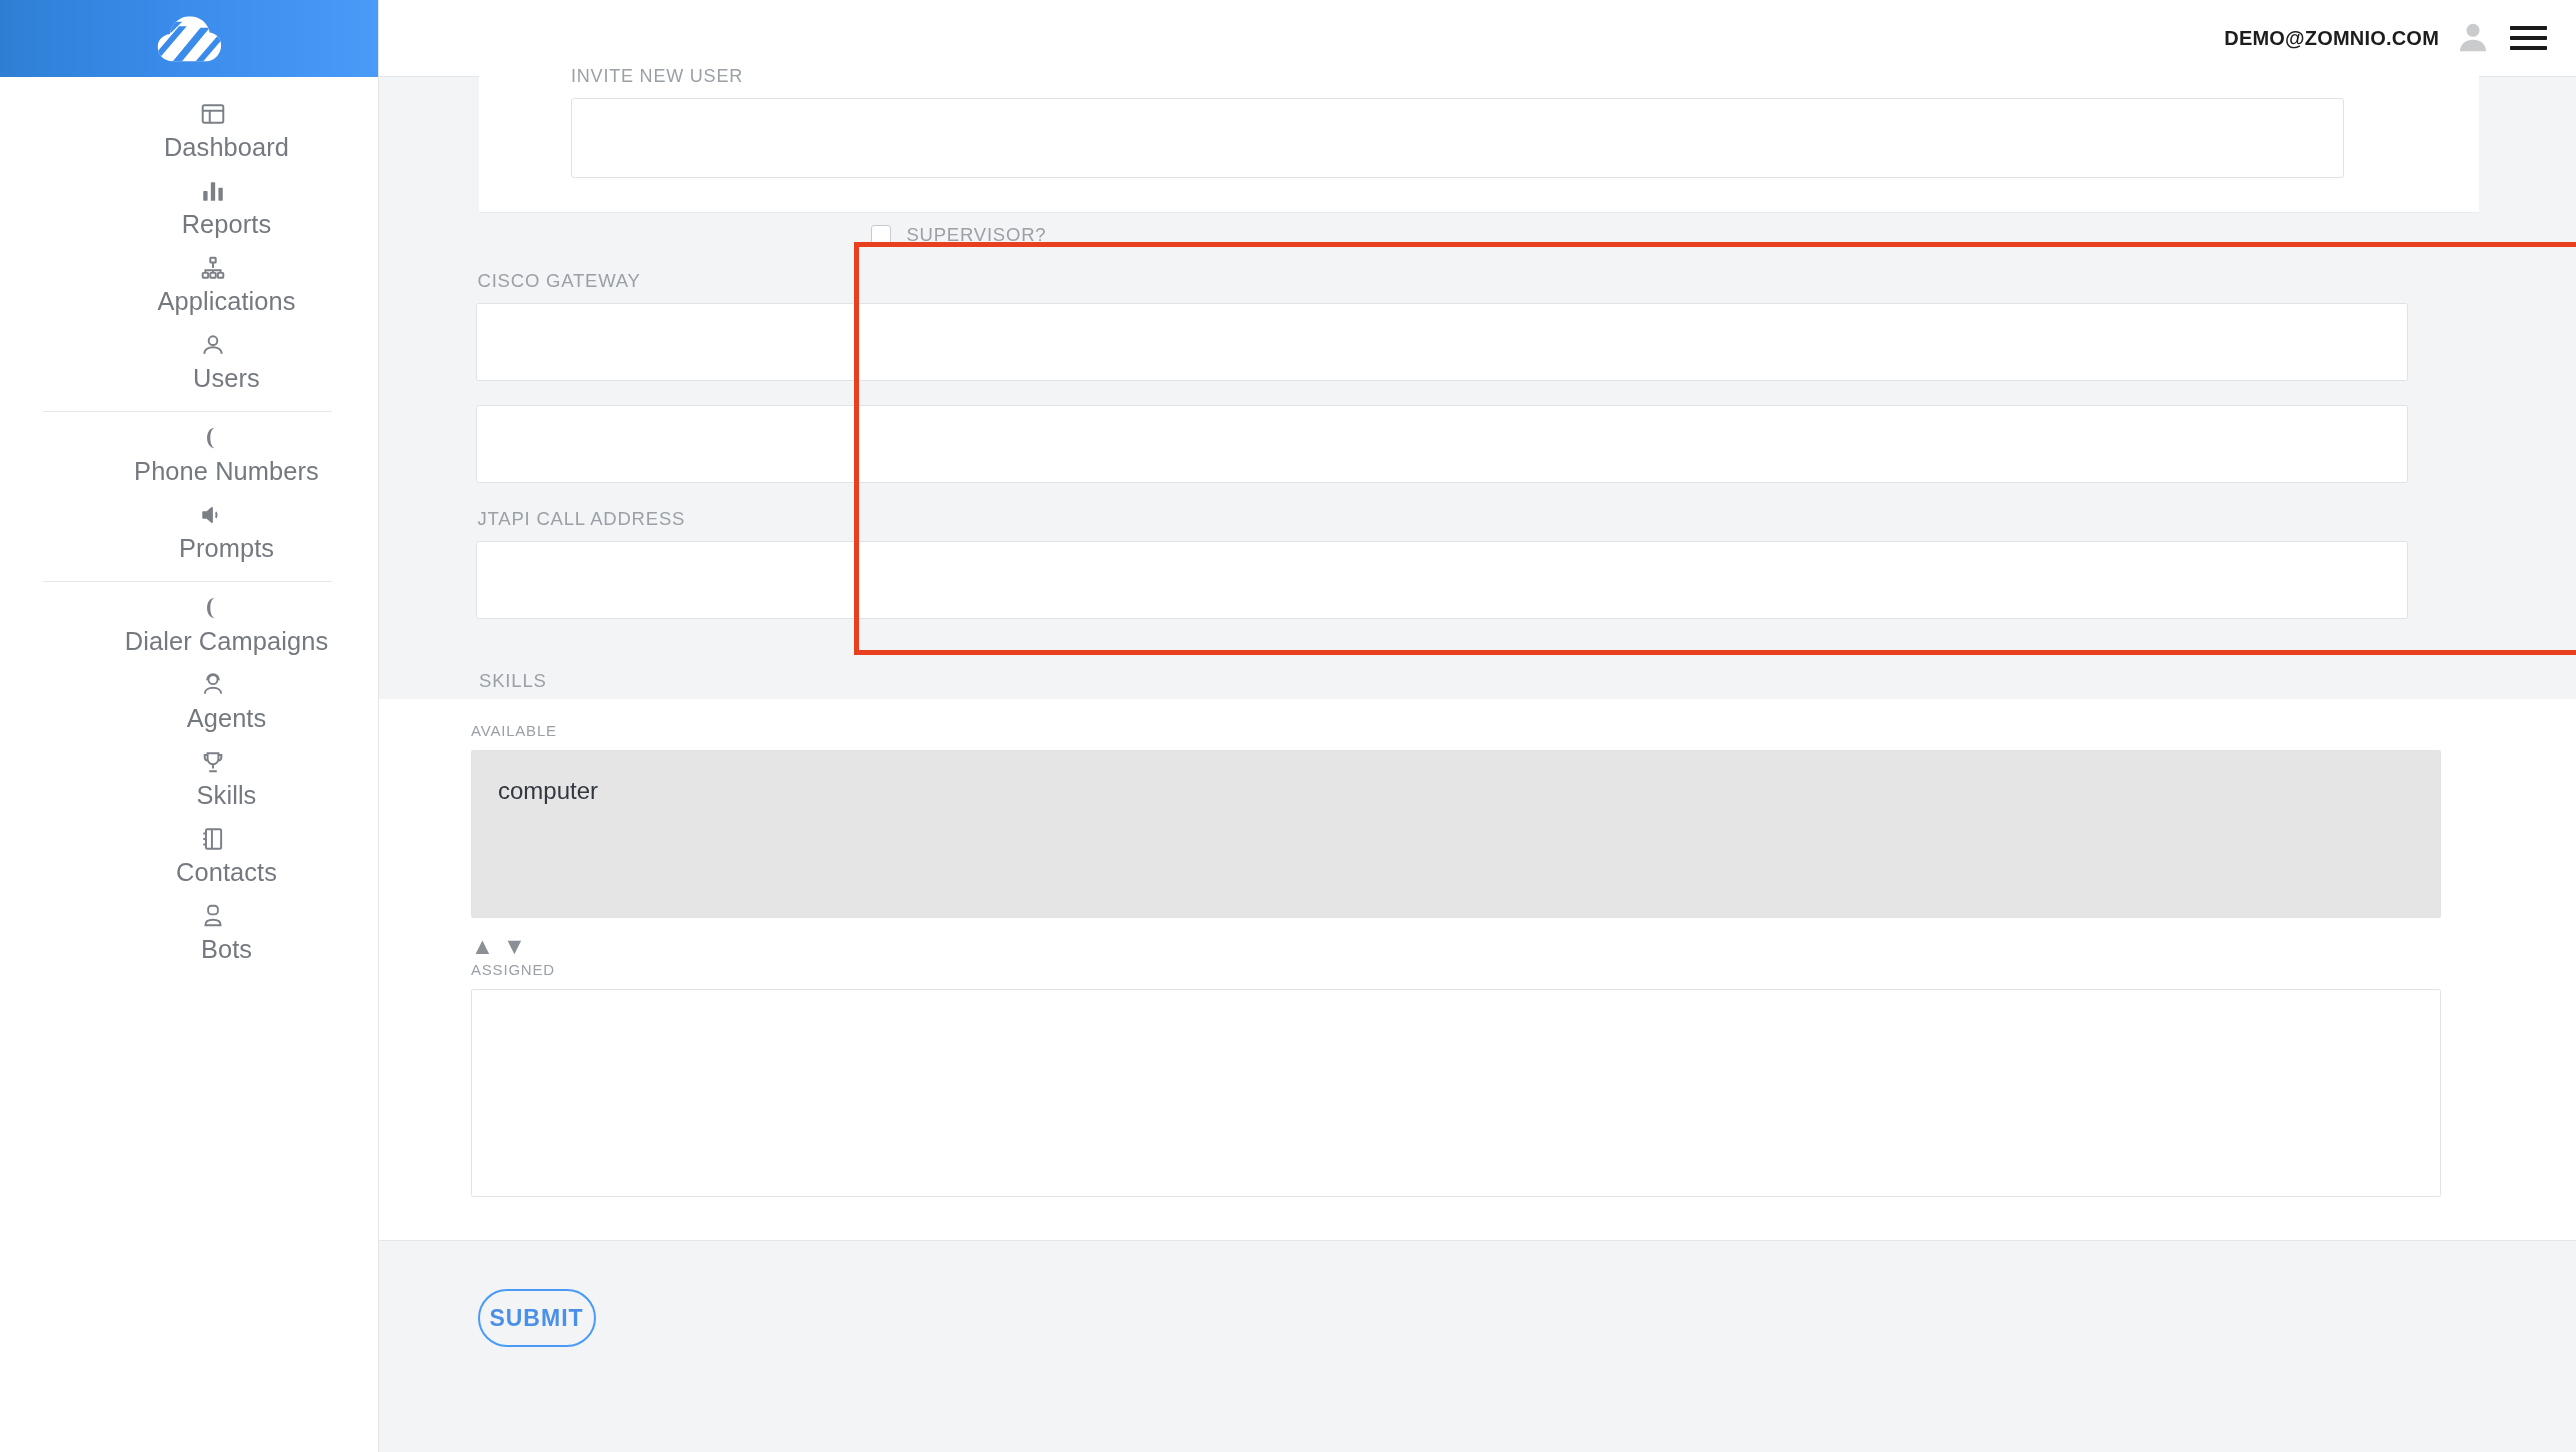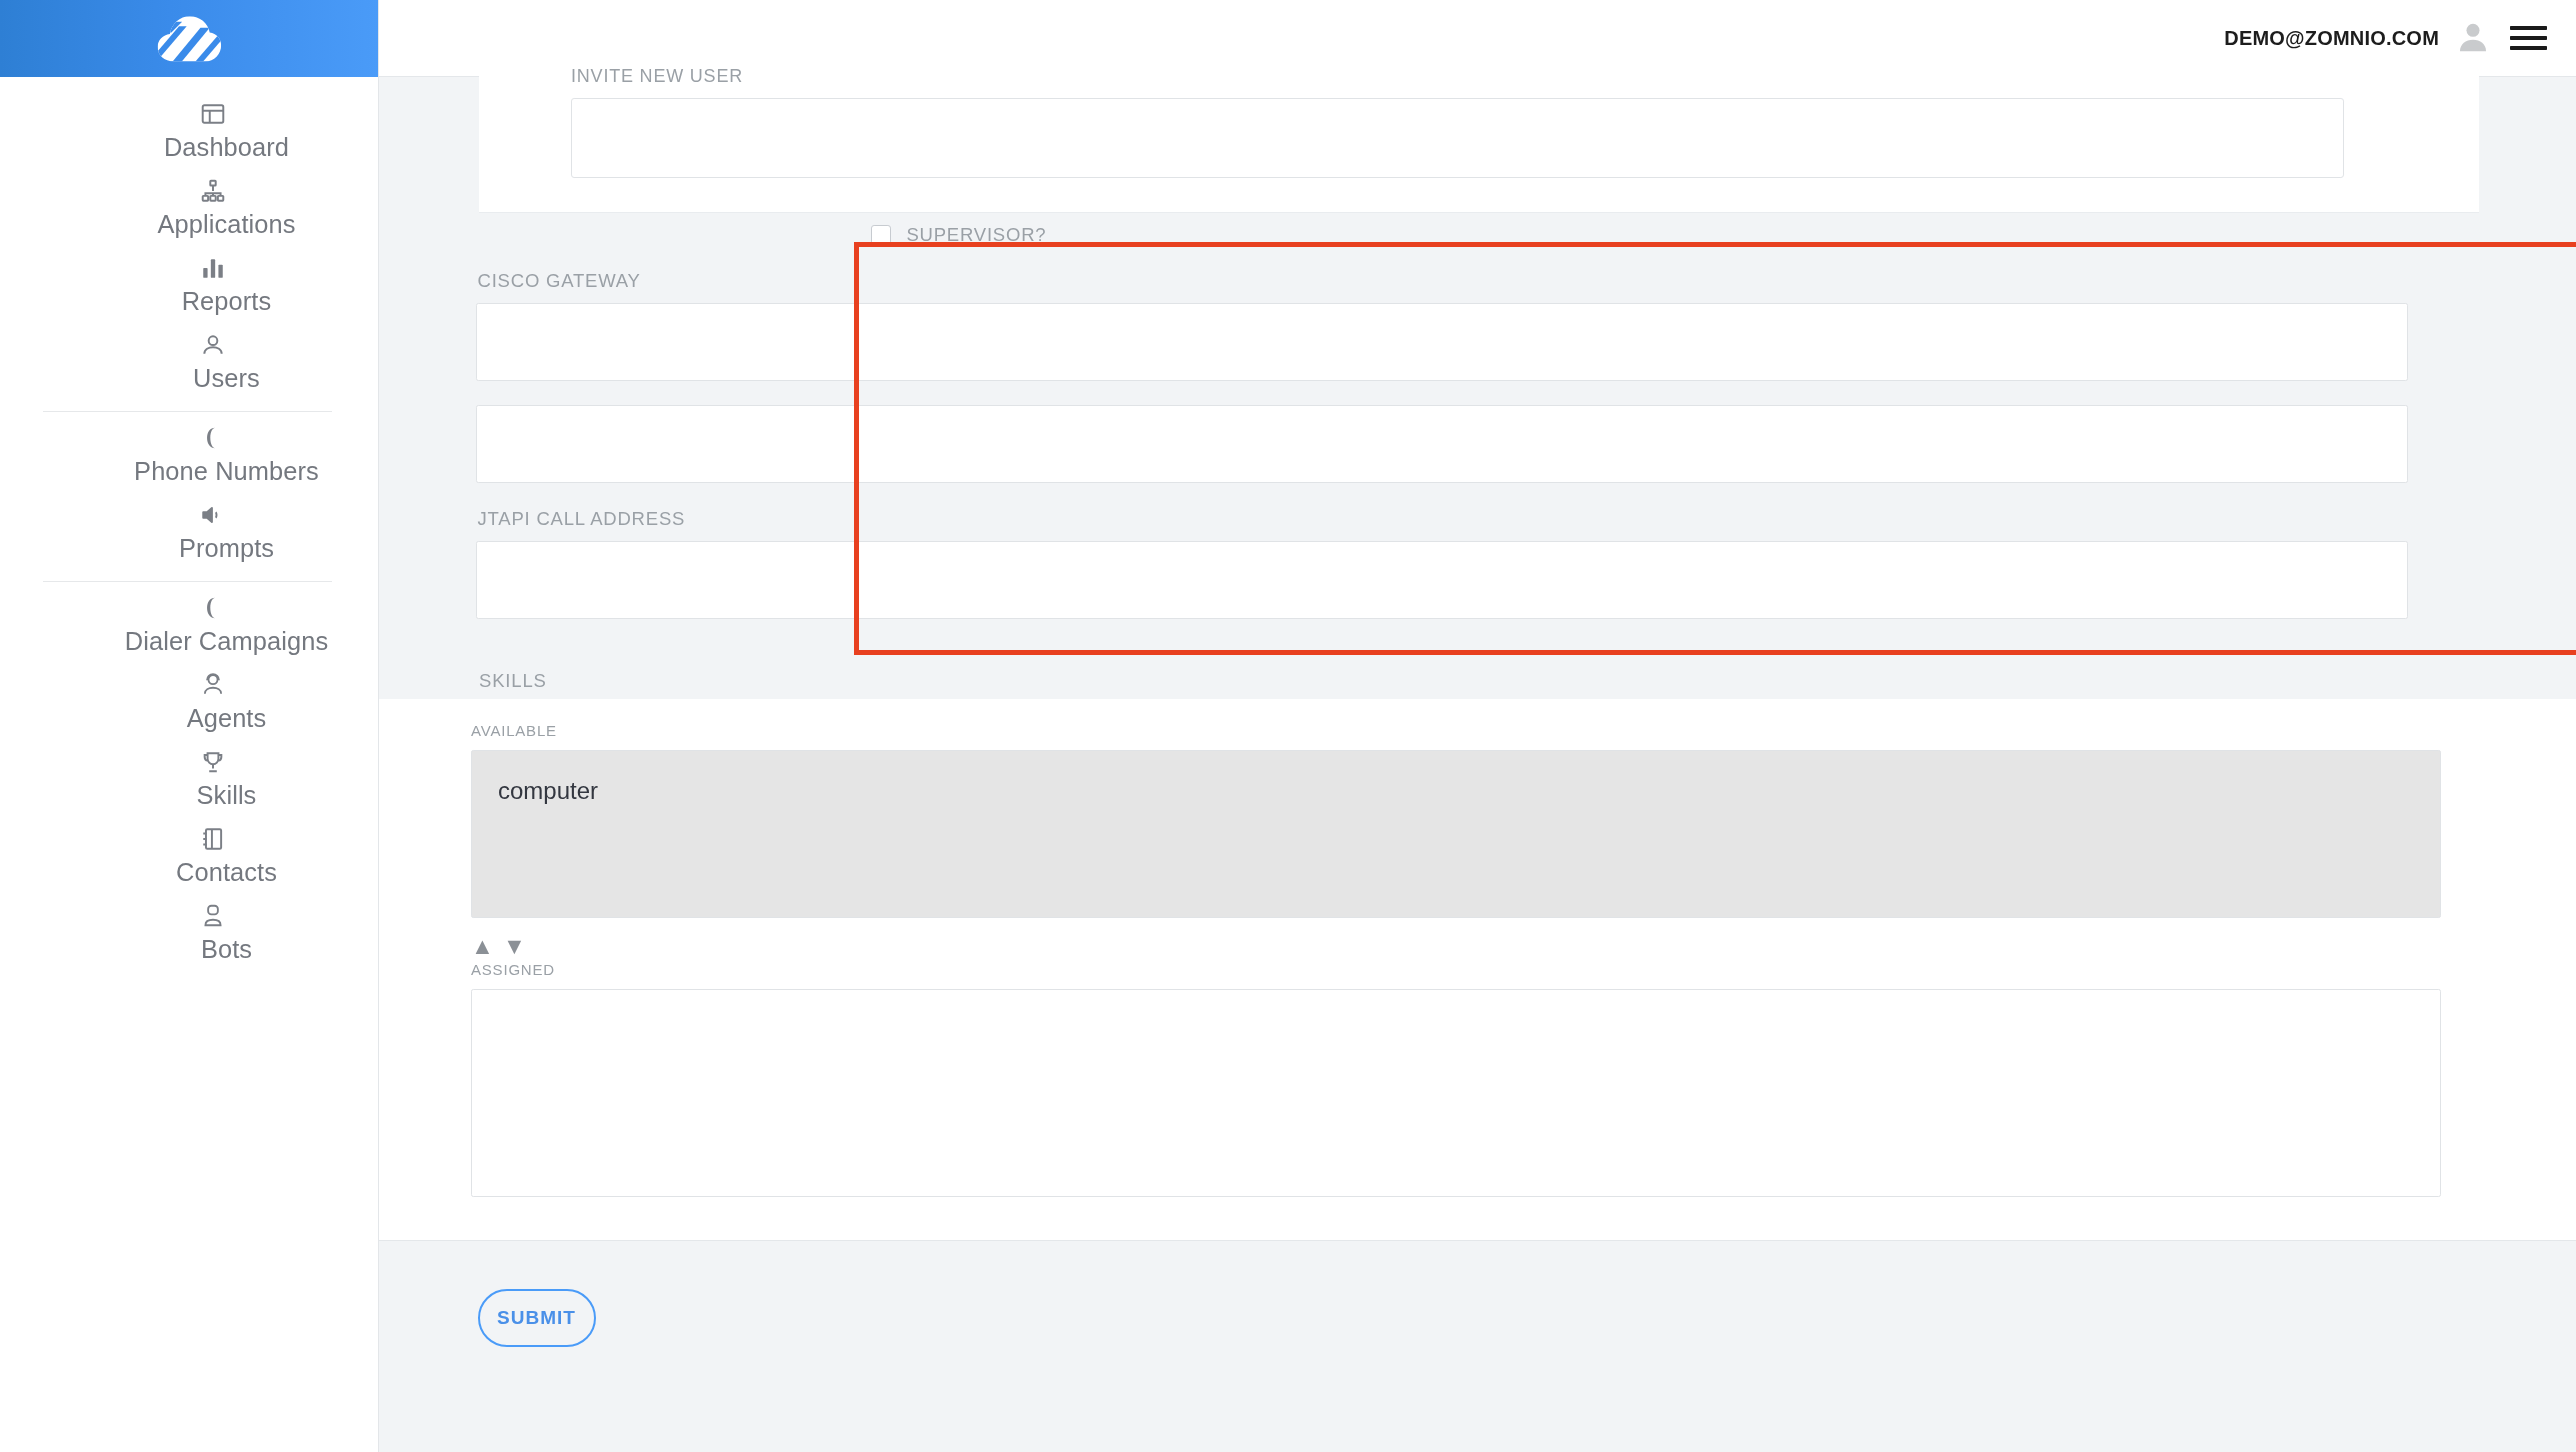--- a/index.html
+++ b/index.html
@@ -273,21 +273,21 @@
   
   .submit-area { padding: 48px 0 0 0; }
   .submit-btn {
     margin-left: 1.5px;
     width: 118px;
     height: 58px;
     border: 2.3px solid #4a9bf8;
     border-radius: 31px;
     background: transparent;
     color: #4a90e8;
-    font-size: 19px;
+    font-size: 23px;
     font-weight: bold;
     letter-spacing: 1px;
     font-family: "Liberation Sans", sans-serif;
     cursor: pointer;
   }
 
   .page-wrap {
     padding-left: 97px;
     padding-right: 168px;
   }
@@ -328,40 +328,40 @@
             <rect x="2.5" y="4" width="19" height="16" rx="1.5"></rect>
             <line x1="2.5" y1="9" x2="21.5" y2="9"></line>
             <line x1="9" y1="9" x2="9" y2="20"></line>
           </svg>
         </span>
         <span class="nav-label">Dashboard</span>
       </div>
 
       <div class="nav-item">
         <span class="nav-icon">
+          <svg width="26" height="26" viewBox="0 0 24 24" fill="currentColor">
+            <rect x="3" y="12" width="4" height="9" rx="0.8"></rect>
+            <rect x="10" y="4" width="4" height="17" rx="0.8"></rect>
+            <rect x="17" y="9" width="4" height="12" rx="0.8"></rect>
+          </svg>
+        </span>
+        <span class="nav-label">Reports</span>
+      </div>
+
+      <div class="nav-item">
+        <span class="nav-icon">
           <svg width="26" height="26" viewBox="0 0 24 24" fill="none" stroke="currentColor" stroke-width="1.8">
             <rect x="9.5" y="2.5" width="5" height="4.5" rx="0.6"></rect>
             <rect x="2.5" y="16.5" width="5" height="4.5" rx="0.6"></rect>
             <rect x="9.5" y="16.5" width="5" height="4.5" rx="0.6"></rect>
             <rect x="16.5" y="16.5" width="5" height="4.5" rx="0.6"></rect>
             <path d="M12 7v5M5 16.5v-2.5h14v2.5M12 14v2.5"></path>
           </svg>
         </span>
         <span class="nav-label">Applications</span>
-      </div>
-
-      <div class="nav-item">
-        <span class="nav-icon">
-          <svg width="26" height="26" viewBox="0 0 24 24" fill="currentColor">
-            <rect x="3" y="12" width="4" height="9" rx="0.8"></rect>
-            <rect x="10" y="4" width="4" height="17" rx="0.8"></rect>
-            <rect x="17" y="9" width="4" height="12" rx="0.8"></rect>
-          </svg>
-        </span>
-        <span class="nav-label">Reports</span>
       </div>
 
       <div class="nav-item">
         <span class="nav-icon">
           <svg width="26" height="26" viewBox="0 0 24 24" fill="none" stroke="currentColor" stroke-width="1.8">
             <circle cx="12" cy="8" r="4"></circle>
             <path d="M4 20c0-4 4-6 8-6s8 2 8 6"></path>
           </svg>
         </span>
         <span class="nav-label">Users</span>

